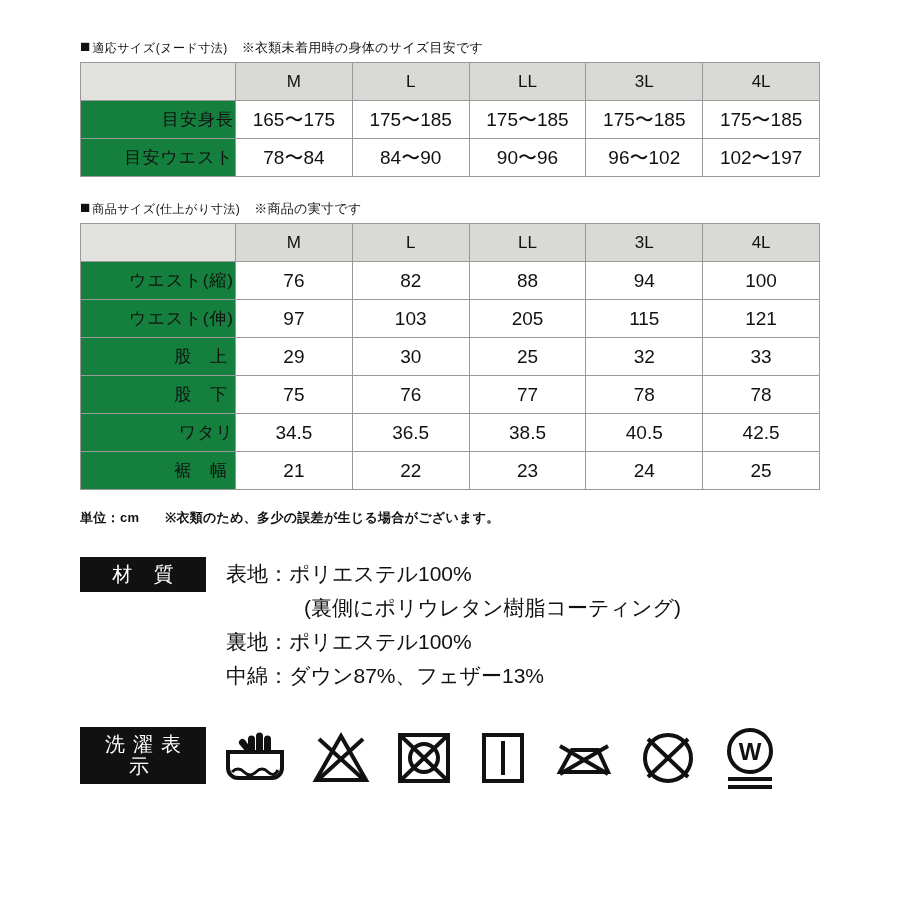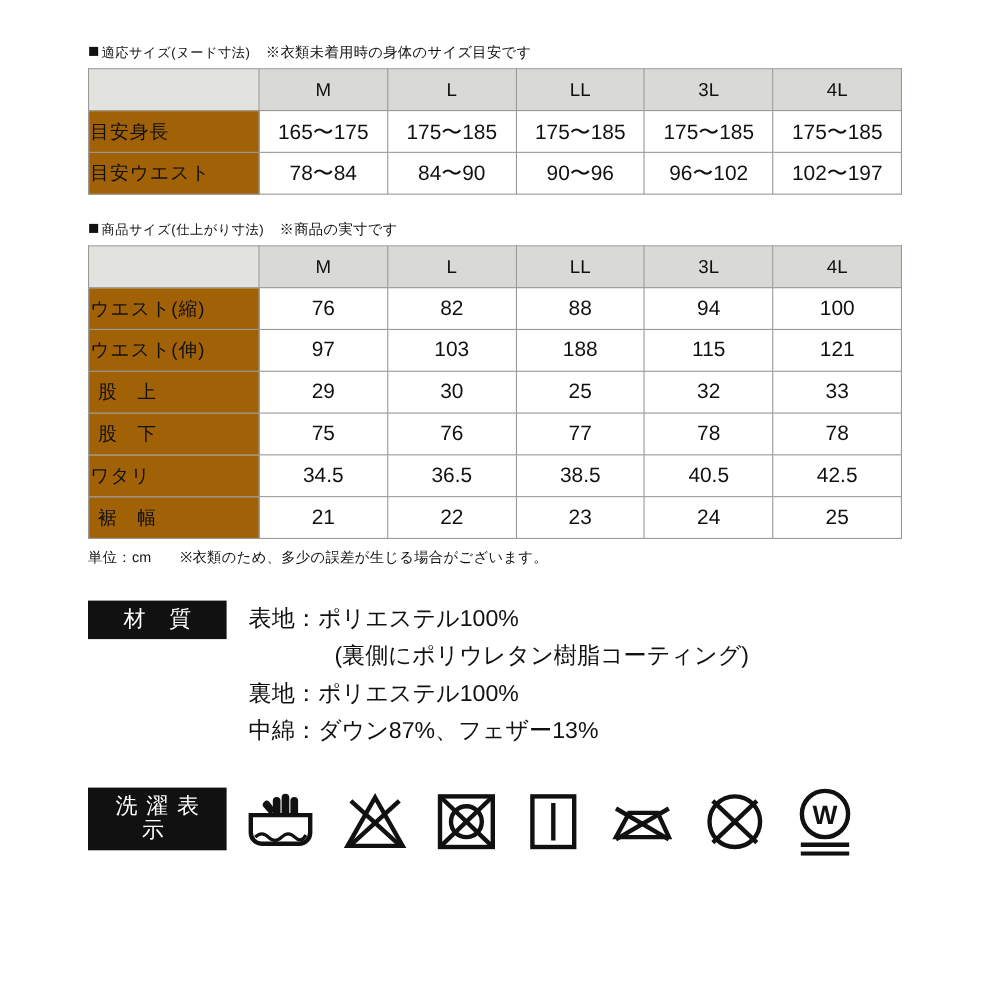--- a/index.html
+++ b/index.html
@@ -49,37 +49,38 @@
     border: 1px solid #999999;
     text-align: center;
     font-weight: normal;
     font-size: 19px;
     color: #111;
   }
   .t1 td, .t1 th { height: 38px; }
   .t2 td, .t2 th { height: 38px; }
   .hdr-cell { background: #d9d9d6; font-size: 17px; }
   .row-label {
-    background: #a16207;
-    text-align: left;
+    background: #15803d;
+    text-align: right;
     font-size: 17px;
     letter-spacing: 1px;
   }
   .col-first { width: 155px; }
   .corner { background: #e2e2df; }
   .t1 .col-first { width: 155px; }
   .spaced { letter-spacing: 7px; text-indent: 7px; }
 
   .tbl1-wrap { margin-bottom: 22px; }
 
   .unit-line {
     font-size: 13px;
-    margin-top: 7px;
+    margin-top: 18px;
     margin-bottom: 0;
     letter-spacing: 0.3px;
+    font-weight: bold;
   }
   .unit-note { margin-left: 22px; }
 
   
   .material {
     display: flex;
     align-items: flex-start;
     margin-top: 30px;
   }
   .tagbox {
@@ -194,21 +195,21 @@
       <td>76</td>
       <td>82</td>
       <td>88</td>
       <td>94</td>
       <td>100</td>
     </tr>
     <tr>
       <td class="row-label">ウエスト(伸)</td>
       <td>97</td>
       <td>103</td>
-      <td>188</td>
+      <td>205</td>
       <td>115</td>
       <td>121</td>
     </tr>
     <tr>
       <td class="row-label spaced">股 上</td>
       <td>29</td>
       <td>30</td>
       <td>25</td>
       <td>32</td>
       <td>33</td>

